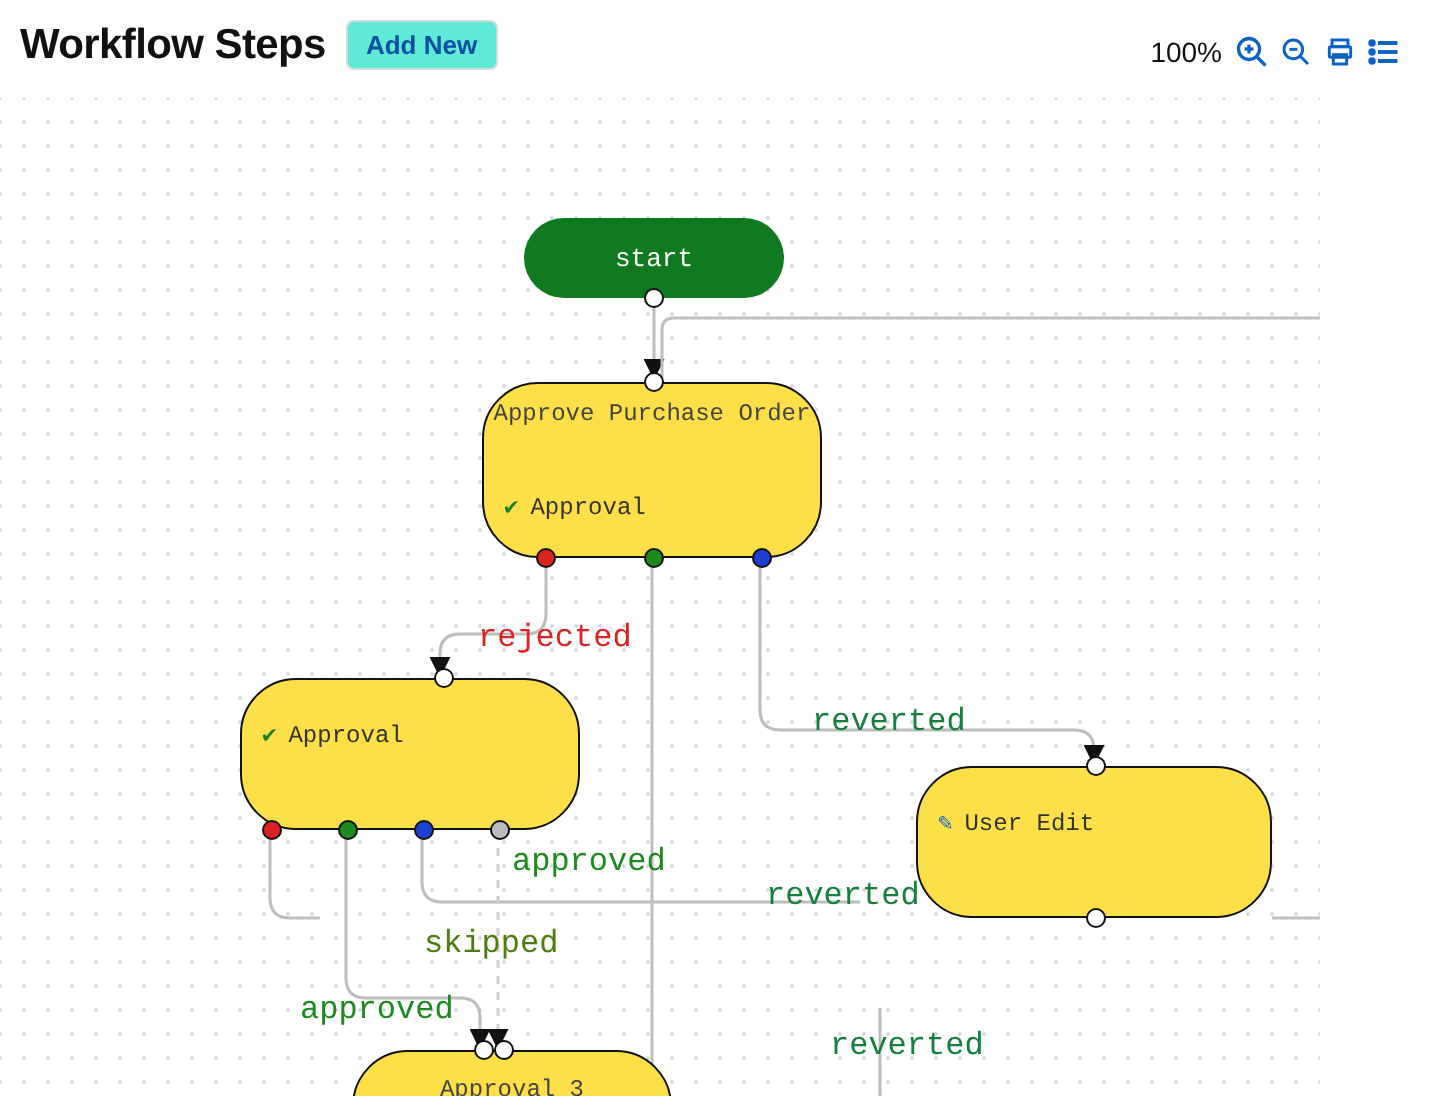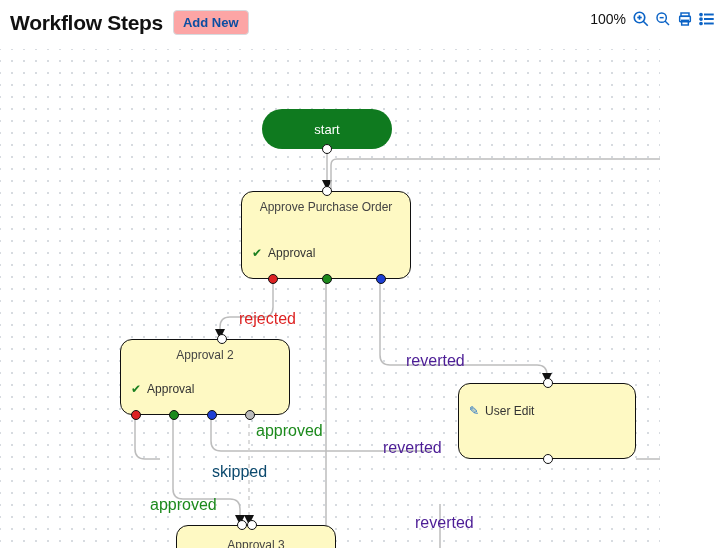--- a/index.html
+++ b/index.html
@@ -1,47 +1,47 @@
 <!DOCTYPE html>
 <html><head>
 <meta charset="utf-8">
 <style>
   * { box-sizing: border-box; margin: 0; padding: 0; }
   body { font-family: -apple-system, BlinkMacSystemFont, "Segoe UI", Arial, sans-serif; width: 721px; height: 548px; overflow: hidden; background: #fff; }
-  .header { display: flex; align-items: flex-start; justify-content: space-between; padding: 10px 5px 10px 10px; }
+  .header { display: flex; align-items: flex-end; justify-content: space-between; padding: 10px 20px 10px 10px; }
   .header-left { display: flex; align-items: center; gap: 10px; }
   .page-title { font-size: 21px; font-weight: 600; letter-spacing: -0.3px; color: #111; }
-  .add-btn { font-size: 13px; font-weight: 600; color: #0b4ea2; background: #fca5a5; border: 1px solid #d6dade; border-radius: 4px; padding: 4px 9px; cursor: pointer; }
+  .add-btn { font-size: 13px; font-weight: 600; color: #0b4ea2; background: #5eead4; border: 1px solid #d6dade; border-radius: 4px; padding: 4px 9px; cursor: pointer; }
   .header-right { display: flex; align-items: center; gap: 4px; }
   .zoom-pct { font-size: 14px; color: #111; margin-right: 2px; }
   .tool-icon { width: 18px; height: 18px; display: inline-flex; align-items: center; justify-content: center; color: #0b63c6; cursor: pointer; }
-  .canvas { position: relative; width: 660px; height: 500px; margin-top: 4px; }
+  .canvas { position: relative; width: 660px; height: 500px; margin-top: 4px; font-family: Liberation Mono, monospace; }
   .dotgrid {
     position: absolute; inset: 0;
     background-image: radial-gradient(circle, #d7dbe0 1px, transparent 1px);
     background-size: 12px 12px;
     background-position: 6px 6px;
   }
   svg.flow { position: absolute; inset:0; width:100%; height:100%; }
-  .node { position: absolute; background: #fef9c3; border: 1.5px solid #111; border-radius: 12px; }
+  .node { position: absolute; background: #fde047; border: 1.5px solid #111; border-radius: 28px; }
   .node .title { text-align: center; font-size: 12px; color: #444; padding-top: 8px; }
   .node .subrow { display: flex; align-items: center; gap: 6px; padding: 6px 10px 8px 10px; font-size: 12px; color: #333; }
   .check-icon { color: #1a7f1f; }
   .pencil-icon { color: #1668c5; }
   .start-node { position: absolute; background: #0f7a1f; color: #fff; border-radius: 999px; display:flex; align-items:center; justify-content:center; font-size:13px; font-weight:500; }
   .port { position:absolute; width:10px; height:10px; border-radius:50%; border:1.5px solid #111; background:#fff; }
   .port.red { background:#d22; }
   .port.green { background:#1c8a1c; }
   .port.blue { background:#1d3fd4; }
   .port.gray { background:#bbb; }
   .edge-label { position:absolute; font-size:16px; }
   .lbl-red { color:#d22; }
   .lbl-green { color:#1c8a1c; }
-  .lbl-blue { color:#4c1d95; }
-  .lbl-gray { color:#0c4a6e; }
+  .lbl-blue { color:#15803d; }
+  .lbl-gray { color:#4d7c0f; }
 </style>
 </head>
 <body>
 
 <div class="header">
   <div class="header-left">
     <h1 class="page-title">Workflow Steps</h1>
     <button class="add-btn">Add New</button>
   </div>
   <div class="header-right">
@@ -124,21 +124,20 @@
       <span class="check-icon">✔</span>
       <span>Approval</span>
     </div>
     <div class="port red" style="left:26px;  top:82px;"></div>
     <div class="port green" style="left:80px;  top:82px;"></div>
     <div class="port blue" style="left:134px; top:82px;"></div>
   </div>
 
   <div class="node" style="left:120px; top:290px; width:170px; height:76px;">
     <div class="port" style="left:96px; top:-6px;"></div>
-    <div class="title">Approval 2</div>
     <div class="subrow" style="margin-top:14px;">
       <span class="check-icon">✔</span>
       <span>Approval</span>
     </div>
     <div class="port red" style="left:10px;  top:70px;"></div>
     <div class="port green" style="left:48px;  top:70px;"></div>
     <div class="port blue" style="left:86px;  top:70px;"></div>
     <div class="port gray" style="left:124px; top:70px;"></div>
   </div>
 

